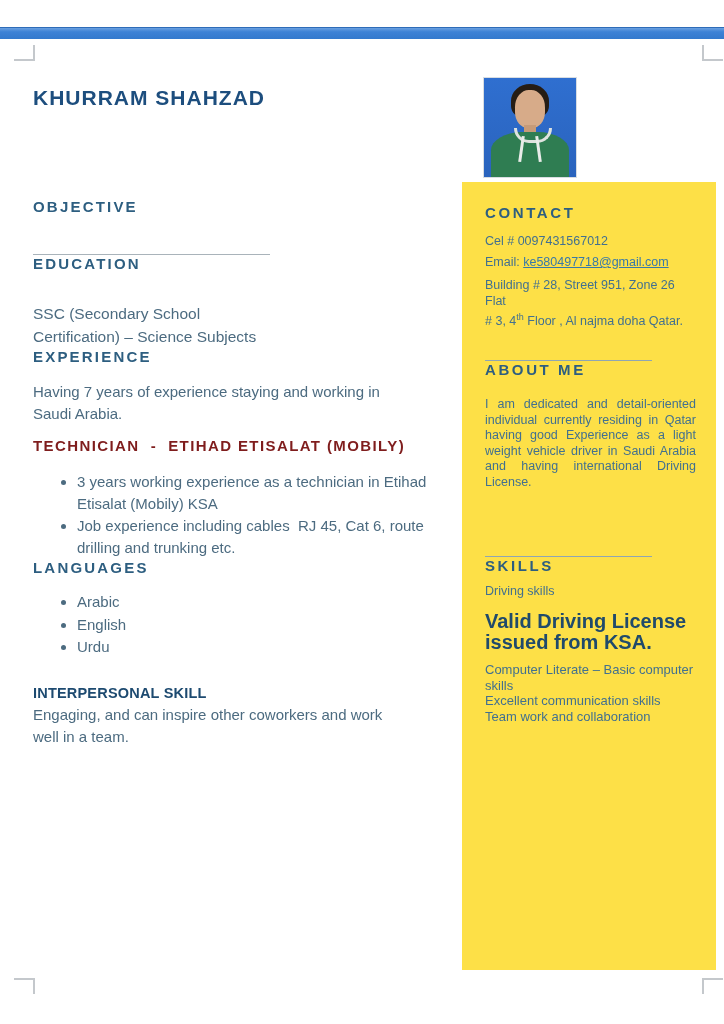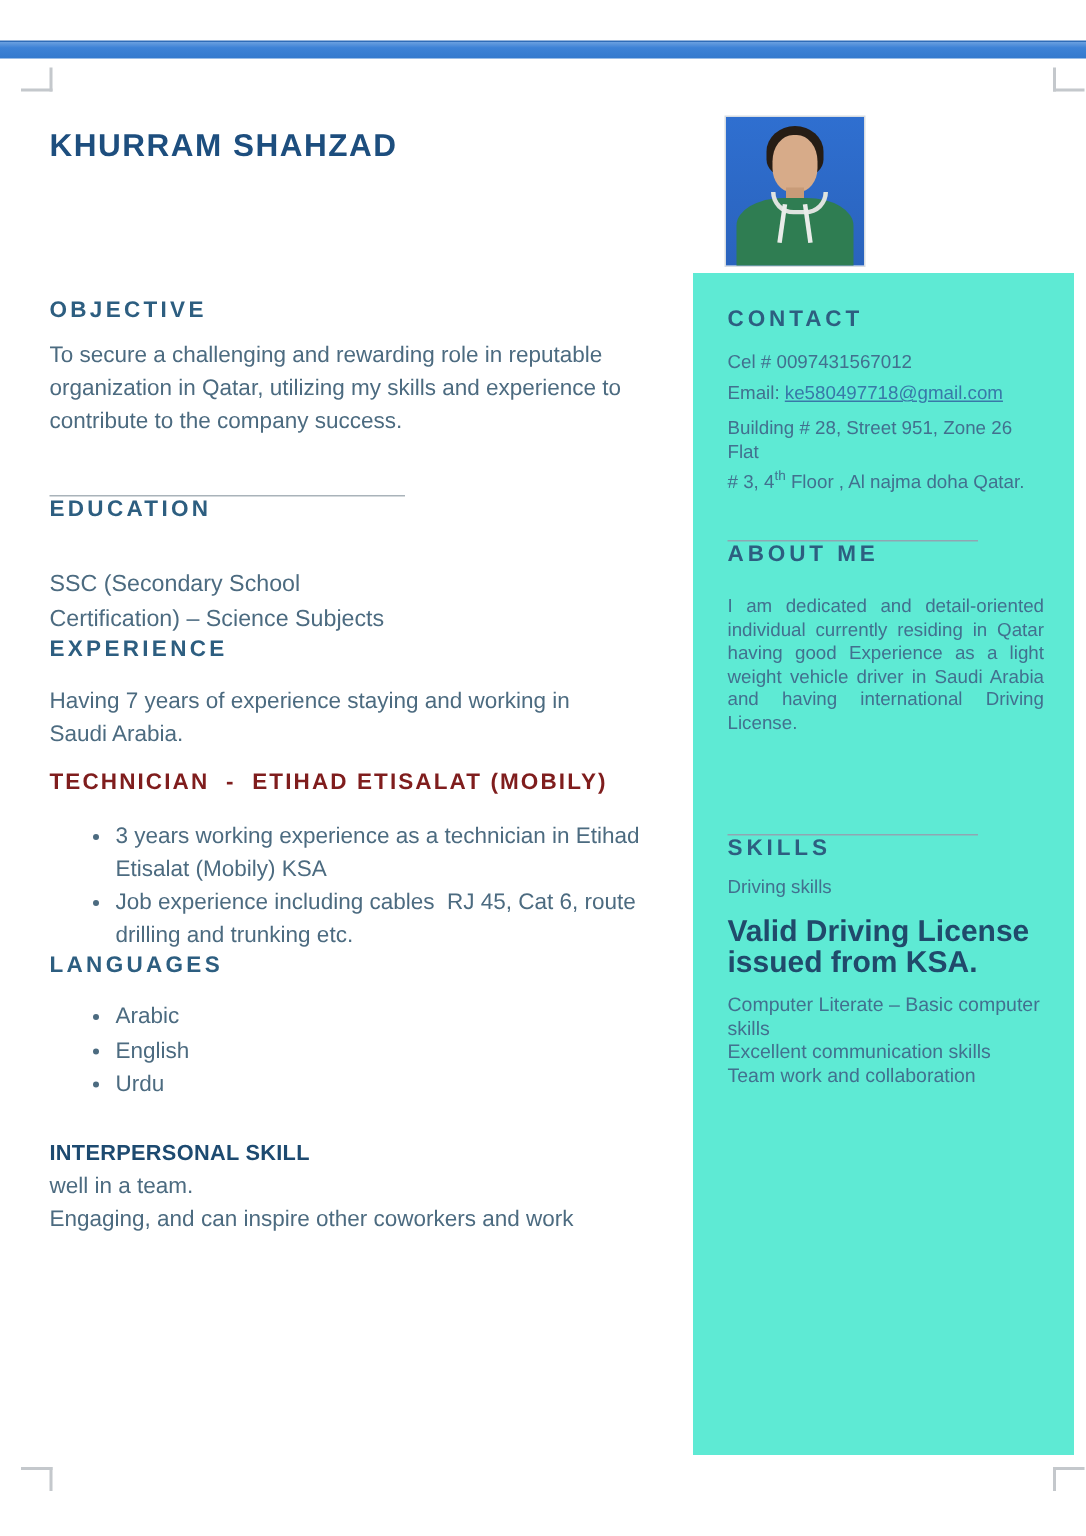--- a/index.html
+++ b/index.html
@@ -44,21 +44,21 @@
   .job-title{margin-top:11px;font-size:15px;font-weight:700;letter-spacing:1.4px;color:#7f1d1d;line-height:20px;white-space:pre-wrap;}
   ul.blist{margin:15px 0 0 26px;padding-left:18px;list-style:disc;}
   ul.blist li{font-size:15px;line-height:22px;color:#4c6b80;white-space:pre-wrap;}
   ul.exp-list{width:352px;}
   .h-lang{margin-top:9px;}
   ul.lang-list{margin-top:14px;}
   ul.lang-list li{line-height:22.5px;}
   .inter-h{margin-top:25px;font-size:14.5px;font-weight:700;color:#1d4a70;line-height:18px;letter-spacing:0.2px;}
   .inter-body{margin-top:2px;}
   
-  .sidebar{position:absolute;left:462px;top:182px;width:254px;height:788px;background:#5eead4;
+  .sidebar{position:absolute;left:462px;top:182px;width:254px;height:788px;background:#fde047;
     box-sizing:border-box;padding:22px 20px 0 23px;}
   h3.ssec{margin:0;font-size:15px;font-weight:700;letter-spacing:2.6px;color:#2d5e80;line-height:18px;}
   .s12{font-size:12.5px;line-height:16px;color:#42708f;}
   .cel-line{margin-top:11px;}
   .email-line{margin-top:5px;}
   .email-link{color:#3879a8;text-decoration:underline;cursor:pointer;}
   .addr{margin-top:7px;}
   .addr sup{font-size:9px;}
   .sdiv{height:1px;background:#8fa6b2;width:167px;}
   .sdiv1{margin-top:31px;}
@@ -90,25 +90,20 @@
     <div class="neck"></div>
     <div class="torso"></div>
     <div class="collar"></div>
     <div class="string-l"></div>
     <div class="string-r"></div>
   </div>
 
   <main class="left-col">
 
     <h2 class="sec">OBJECTIVE</h2>
-    <div class="p15 objective-body">
-      <div>To secure a challenging and rewarding role in reputable</div>
-      <div>organization in Qatar, utilizing my skills and experience to</div>
-      <div>contribute to the company success.</div>
-    </div>
 
     <div class="divider-left"></div>
 
     <h2 class="sec h-edu">EDUCATION</h2>
     <div class="p15 edu-body">
       <div>SSC (Secondary School</div>
       <div>Certification) – Science Subjects</div>
     </div>
 
     <h2 class="sec h-exp">EXPERIENCE</h2>
@@ -126,22 +121,22 @@
 
     <h2 class="sec h-lang">LANGUAGES</h2>
     <ul class="blist lang-list">
       <li>Arabic</li>
       <li>English</li>
       <li>Urdu</li>
     </ul>
 
     <div class="inter-h">INTERPERSONAL SKILL</div>
     <div class="p15 inter-body">
+      <div>Engaging, and can inspire other coworkers and work</div>
       <div>well in a team.</div>
-      <div>Engaging, and can inspire other coworkers and work</div>
     </div>
 
   </main>
 
   <aside class="sidebar">
 
     <h3 class="ssec">CONTACT</h3>
     <div class="s12 cel-line">Cel # 0097431567012</div>
     <div class="s12 email-line">
       <span>Email: </span><span class="email-link">ke580497718@gmail.com</span>

